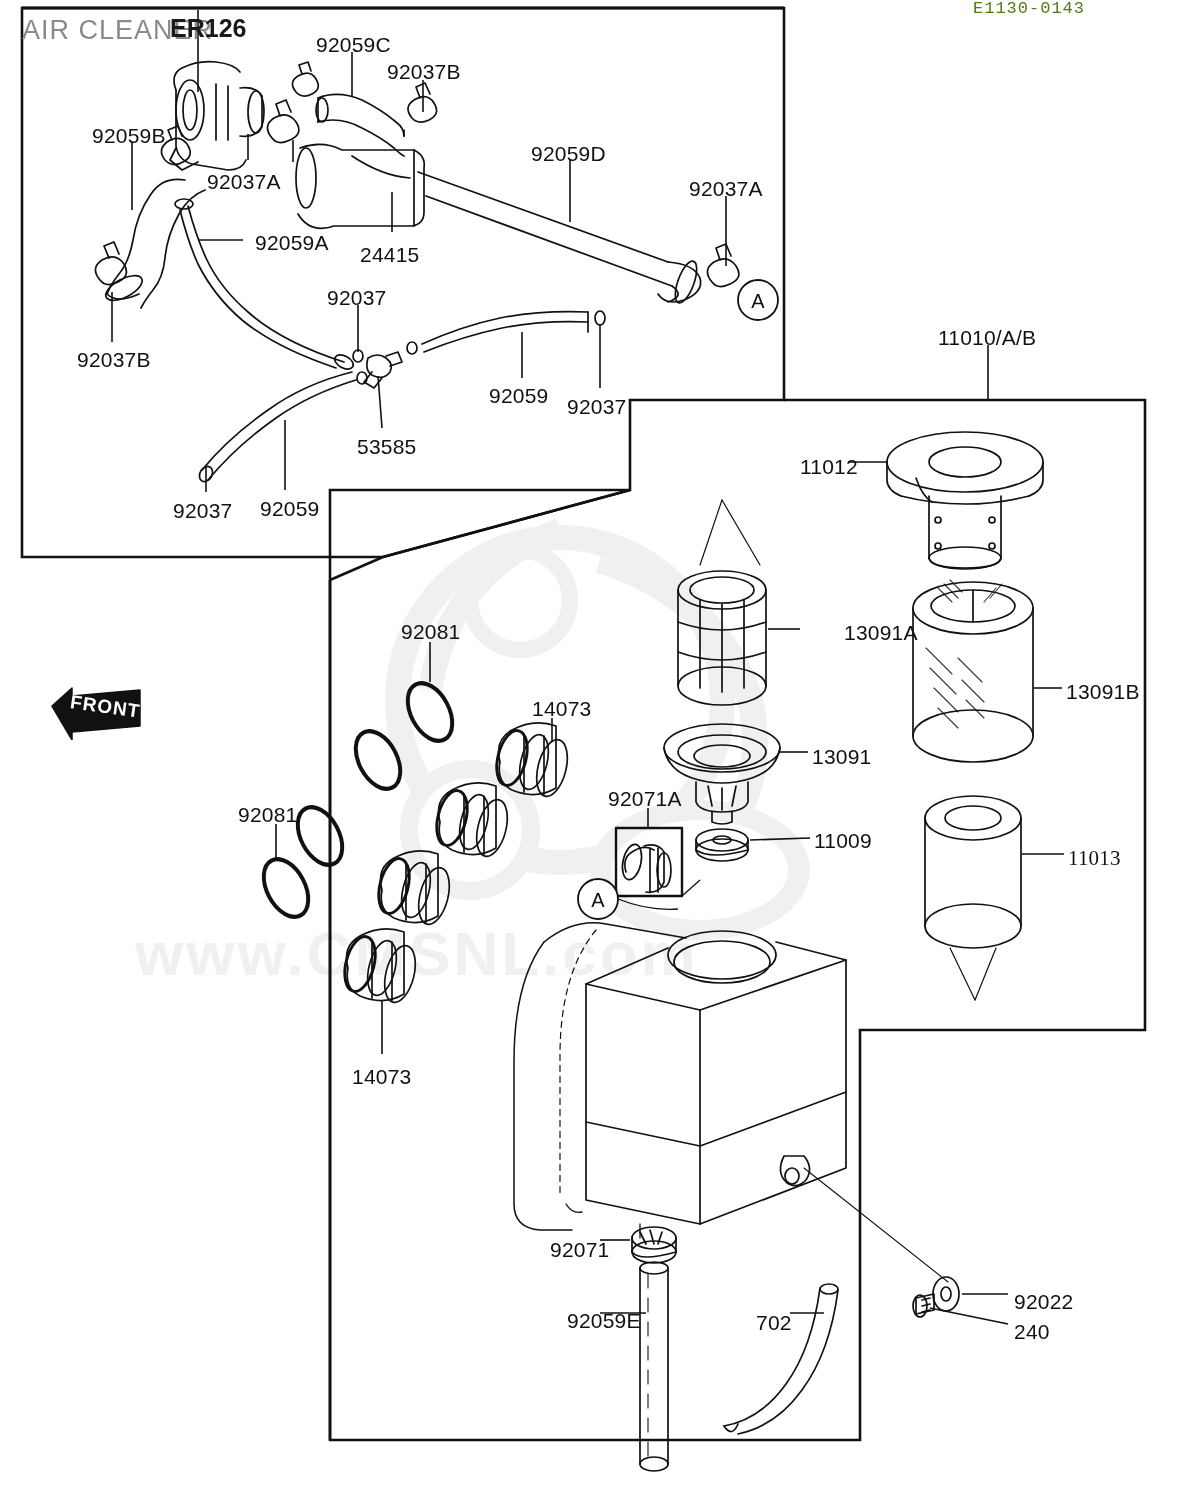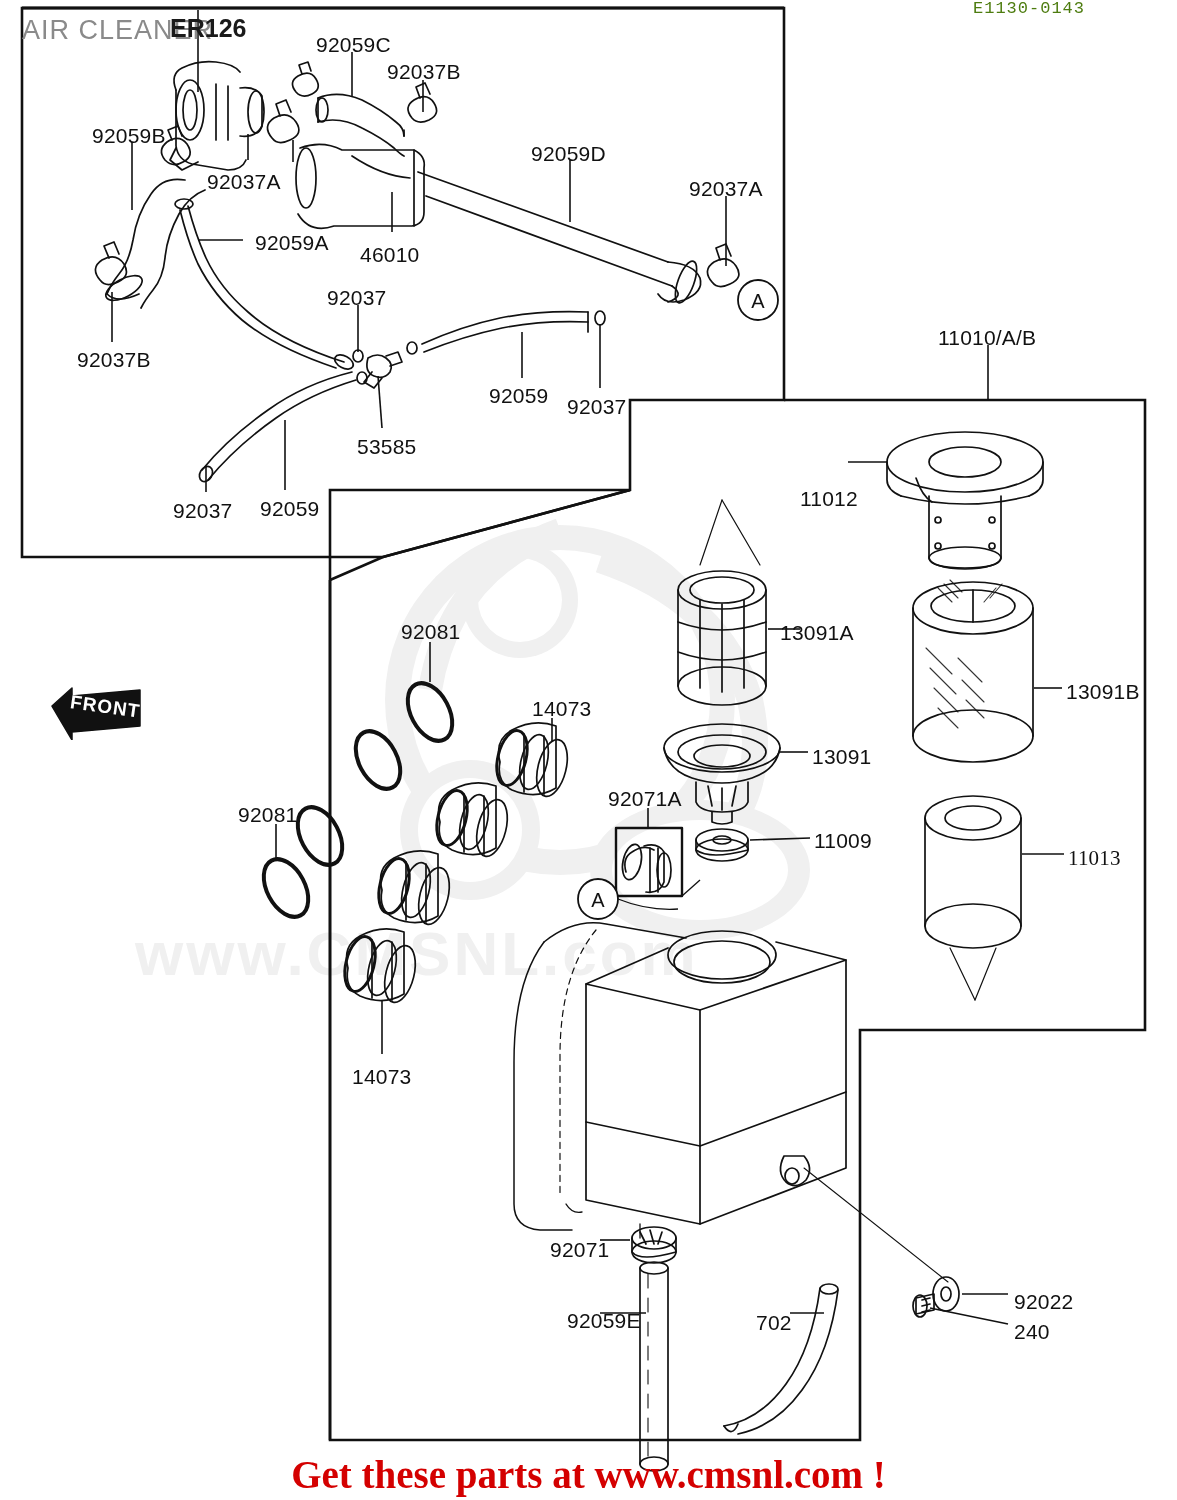--- a/index.html
+++ b/index.html
@@ -486,42 +486,41 @@
   <div class="title-code">ER126</div>
   <div class="doc-code">E1130-0143</div>
 
   <div class="lbl" style="left:316px; top:33px;">92059C</div>
   <div class="lbl" style="left:387px; top:60px;">92037B</div>
   <div class="lbl" style="left:92px;  top:124px;">92059B</div>
   <div class="lbl" style="left:207px; top:170px;">92037A</div>
   <div class="lbl" style="left:531px; top:142px;">92059D</div>
   <div class="lbl" style="left:689px; top:177px;">92037A</div>
   <div class="lbl" style="left:255px; top:231px;">92059A</div>
-  <div class="lbl" style="left:360px; top:243px;">46010</div>
+  <div class="lbl" style="left:360px; top:243px;">24415</div>
   <div class="lbl" style="left:77px;  top:348px;">92037B</div>
   <div class="lbl" style="left:327px; top:286px;">92037</div>
   <div class="lbl" style="left:357px; top:435px;">53585</div>
   <div class="lbl" style="left:489px; top:384px;">92059</div>
   <div class="lbl" style="left:567px; top:395px;">92037</div>
   <div class="lbl" style="left:173px; top:499px;">92037</div>
   <div class="lbl" style="left:260px; top:497px;">92059</div>
 
   <div class="lbl" style="left:938px;  top:326px;">11010/A/B</div>
-  <div class="lbl" style="left:800px;  top:455px;margin-top:32px;">11012</div>
-  <div class="lbl" style="left:780px;  top:621px;">13091A</div>
+  <div class="lbl" style="left:800px;  top:455px;">11012</div>
+  <div class="lbl" style="left:844px;  top:621px;">13091A</div>
   <div class="lbl" style="left:1066px; top:680px;">13091B</div>
   <div class="lbl" style="left:812px;  top:745px;">13091</div>
   <div class="lbl" style="left:814px;  top:829px;">11009</div>
   <div class="lbl" style="left:1068px; top:846px;font-family:Liberation Serif, serif;">11013</div>
   <div class="lbl" style="left:401px;  top:620px;">92081</div>
   <div class="lbl" style="left:532px;  top:697px;">14073</div>
   <div class="lbl" style="left:608px;  top:787px;">92071A</div>
   <div class="lbl" style="left:238px;  top:803px;">92081</div>
   <div class="lbl" style="left:352px;  top:1065px;">14073</div>
   <div class="lbl" style="left:550px;  top:1238px;">92071</div>
   <div class="lbl" style="left:535px;  top:1309px;margin-left:32px;">92059E</div>
   <div class="lbl" style="left:756px;  top:1311px;text-align:center;">702</div>
   <div class="lbl" style="left:1014px; top:1290px;">92022</div>
   <div class="lbl" style="left:1014px; top:1320px;">240</div>
 
-  <div class="footer">Get these parts at www.cmsnl.com !</div>
 
 </div>
 
 </body></html>

